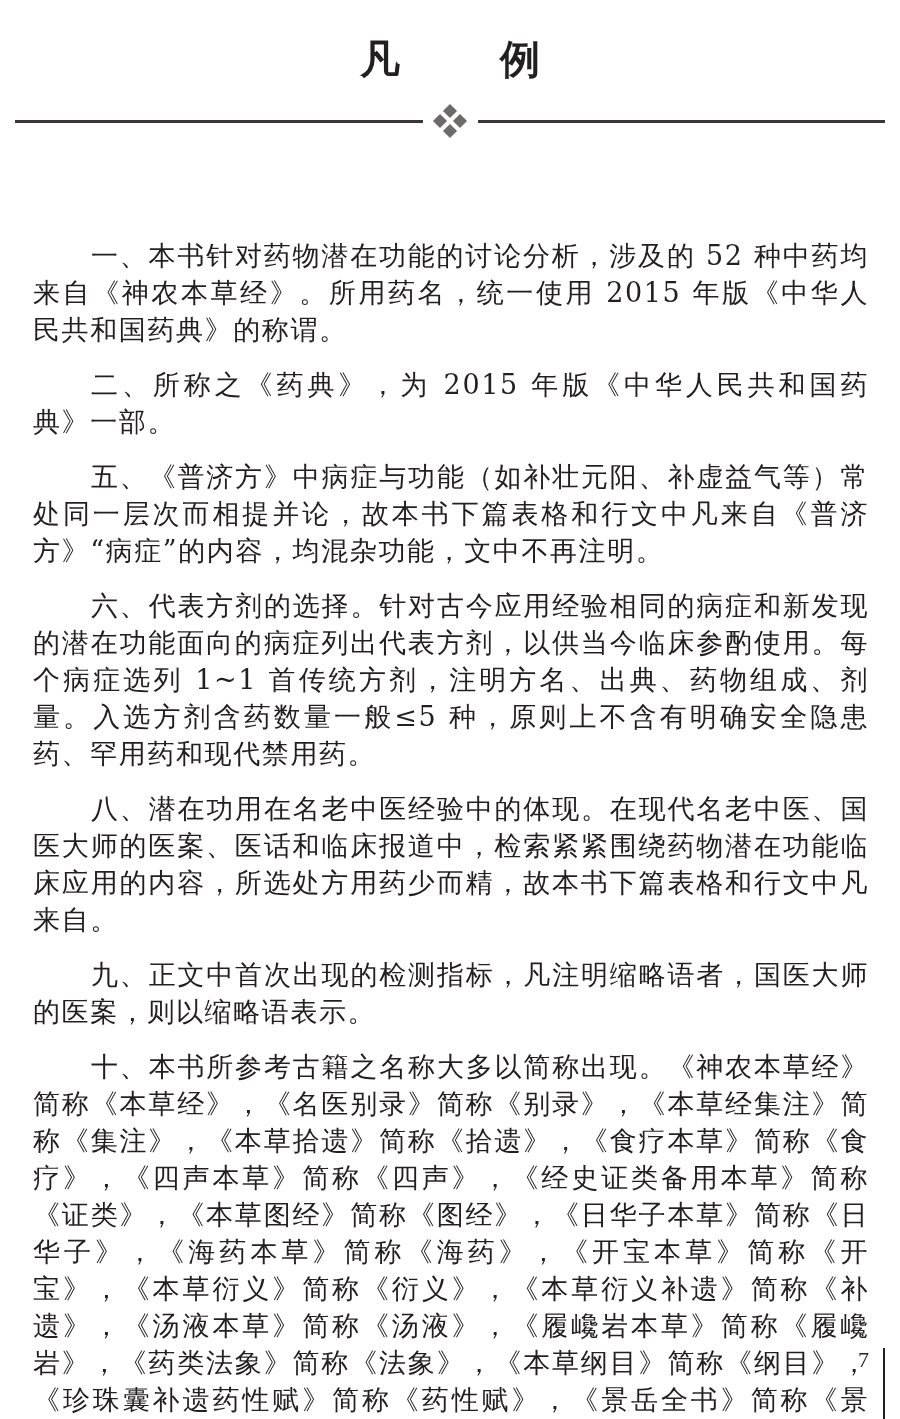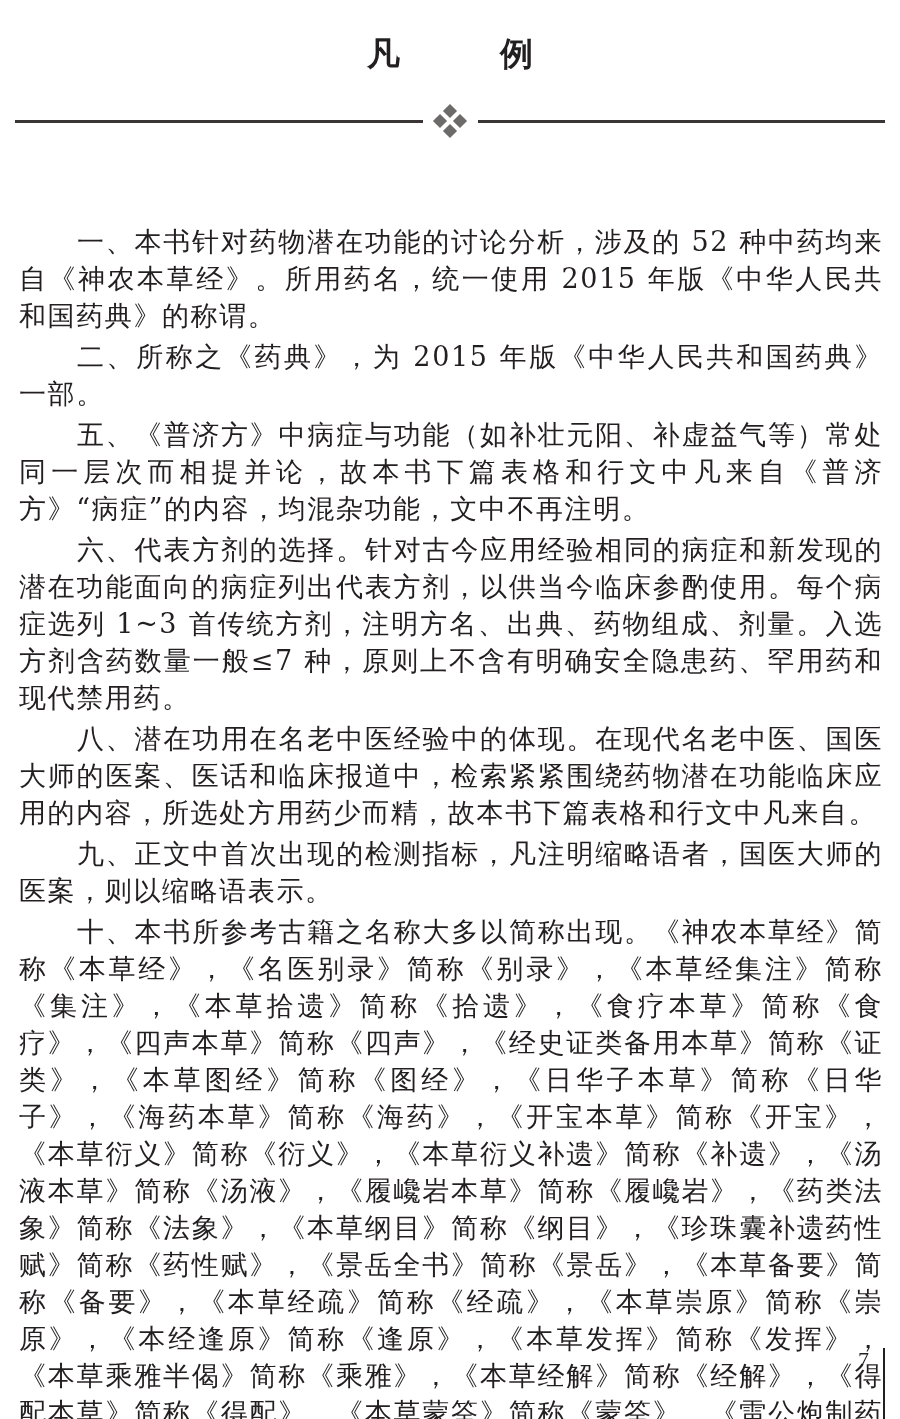--- a/index.html
+++ b/index.html
@@ -14,21 +14,21 @@
       overflow: hidden;
       color: #231f20;
       font-family: "DejaVu Serif", "Liberation Serif", serif;
     }
     .page-title {
       position: absolute;
       left: 0;
       top: 8px;
       width: 900px;
       text-align: center;
-      font-size: 33px;
+      font-size: 40px;
       line-height: 48px;
       letter-spacing: 0;
       color: #231f20;
     }
     .page-title .t-char {
       display: inline-block;
       margin: 0 50px;
     }
     .divider {
       position: absolute;
@@ -57,21 +57,21 @@
     .ornament .d-right { left: 23px; top: 12px; }
     .ornament .d-bottom { left: 13px; top: 22px; }
 
     .content {
       position: absolute;
       left: 15px;
       top: 219px;
       width: 872px;
     }
     .para {
-      margin: 4px;
+      margin: 18px;
       font-size: 27px;
       line-height: 37px;
       text-indent: 58px;
       text-align: justify;
       letter-spacing: 1.6px;
       word-break: break-all;
       color: #231f20;
     }
     .page-number {
       position: absolute;
@@ -104,20 +104,20 @@
   <span class="d-left"></span>
   <span class="d-right"></span>
   <span class="d-bottom"></span>
 </div>
 <div class="divider right"></div>
 
 <div class="content">
   <p class="para">一、本书针对药物潜在功能的讨论分析，涉及的 52 种中药均来自《神农本草经》。所用药名，统一使用 2015 年版《中华人民共和国药典》的称谓。</p>
   <p class="para">二、所称之《药典》，为 2015 年版《中华人民共和国药典》一部。</p>
   <p class="para">五、《普济方》中病症与功能（如补壮元阳、补虚益气等）常处同一层次而相提并论，故本书下篇表格和行文中凡来自《普济方》“病症”的内容，均混杂功能，文中不再注明。</p>
-  <p class="para">六、代表方剂的选择。针对古今应用经验相同的病症和新发现的潜在功能面向的病症列出代表方剂，以供当今临床参酌使用。每个病症选列 1~3 首传统方剂，注明方名、出典、药物组成、剂量。入选方剂含药数量一般≤7 种，原则上不含有明确安全隐患药、罕用药和现代禁用药。</p>
+  <p class="para">六、代表方剂的选择。针对古今应用经验相同的病症和新发现的潜在功能面向的病症列出代表方剂，以供当今临床参酌使用。每个病症选列 1~1 首传统方剂，注明方名、出典、药物组成、剂量。入选方剂含药数量一般≤5 种，原则上不含有明确安全隐患药、罕用药和现代禁用药。</p>
   <p class="para">八、潜在功用在名老中医经验中的体现。在现代名老中医、国医大师的医案、医话和临床报道中，检索紧紧围绕药物潜在功能临床应用的内容，所选处方用药少而精，故本书下篇表格和行文中凡来自。</p>
   <p class="para">九、正文中首次出现的检测指标，凡注明缩略语者，国医大师的医案，则以缩略语表示。</p>
   <p class="para">十、本书所参考古籍之名称大多以简称出现。《神农本草经》简称《本草经》，《名医别录》简称《别录》，《本草经集注》简称《集注》，《本草拾遗》简称《拾遗》，《食疗本草》简称《食疗》，《四声本草》简称《四声》，《经史证类备用本草》简称《证类》，《本草图经》简称《图经》，《日华子本草》简称《日华子》，《海药本草》简称《海药》，《开宝本草》简称《开宝》，《本草衍义》简称《衍义》，《本草衍义补遗》简称《补遗》，《汤液本草》简称《汤液》，《履巉岩本草》简称《履巉岩》，《药类法象》简称《法象》，《本草纲目》简称《纲目》，《珍珠囊补遗药性赋》简称《药性赋》，《景岳全书》简称《景岳》，《本草备要》简称《备要》，《本草经疏》简称《经疏》，《本草崇原》简称《崇原》，《本经逢原》简称《逢原》，《本草发挥》简称《发挥》，《本草乘雅半偈》简称《乘雅》，《本草经解》简称《经解》，《得配本草》简称《得配》，《本草蒙筌》简称《蒙筌》，《雷公炮制药性</p>
 </div>
 
 <div class="page-number">7</div>
 <div class="page-rule"></div>
 
 </body></html>

